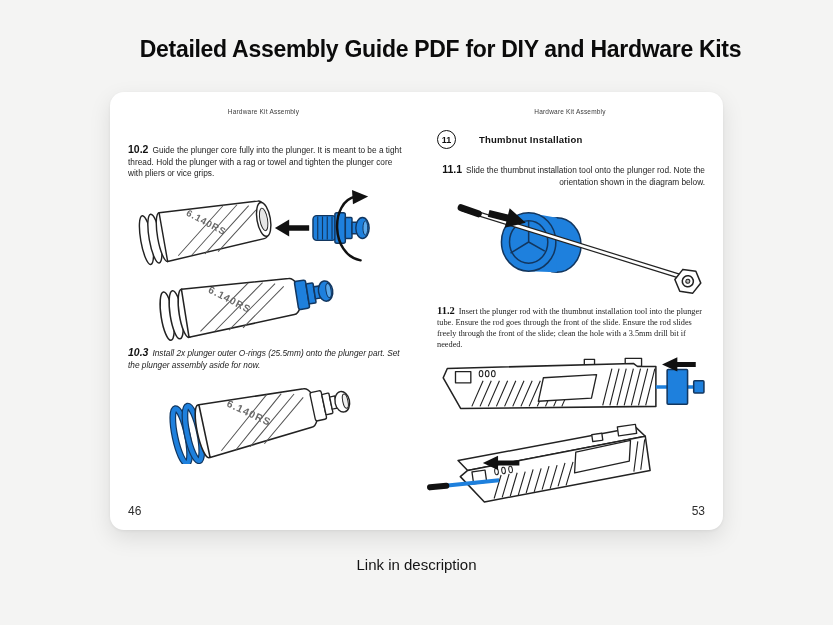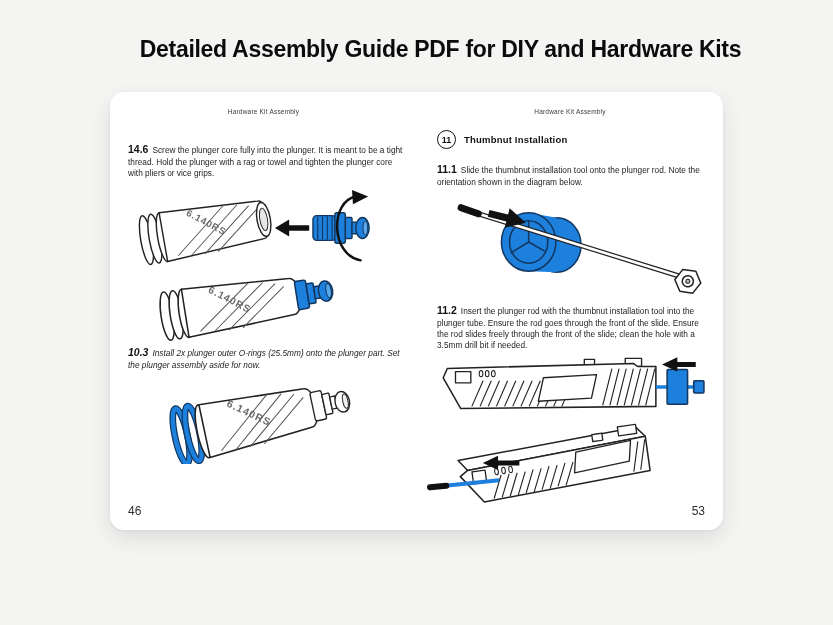--- a/index.html
+++ b/index.html
@@ -16,24 +16,24 @@
 
   .pg-header { position:absolute; top:16px; font-size:6.5px; color:#3c3c3c; letter-spacing:0.2px; text-align:center; }
   .pg-header.left  { left:0;   width:307px; }
   .pg-header.right { left:307px; width:306px; }
 
   .step { position:absolute; font-size:8.3px; line-height:1.32; color:#1d1d1d; }
   .step b { font-size:10.5px; font-weight:700; margin-right:4px; color:#111; }
 
   .step-102 { left:18px;  top:51px;  width:276px; }
   .step-103 { left:18px;  top:254px; width:276px;font-style:italic; }
-  .step-111 { left:327px; top:71px;  width:268px; }
-  .step-112 { left:327px; top:212px; width:272px; }
-
-  .section-row { position:absolute; left:327px; top:38px; display:flex; align-items:center; gap:8px; }
+  .step-111 { left:327px; top:71px;  width:268px;text-align:right; }
+  .step-112 { left:327px; top:212px; width:272px;font-family:Liberation Serif, serif; }
+
+  .section-row { position:absolute; left:327px; top:38px; display:flex; align-items:center; gap:23px; }
   .section-circle { width:19px; height:19px; border:1.5px solid #111; border-radius:50%;
     display:flex; align-items:center; justify-content:center; font-size:9px; font-weight:700; color:#111; }
   .section-title { font-size:9.5px; font-weight:700; letter-spacing:0.2px; color:#111;text-align:right; }
 
   .page-num { position:absolute; top:412px; font-size:12px; color:#2e2e2e; }
   .page-num.left  { left:18px; }
   .page-num.right { right:18px; }
 
   .caption { position:absolute; top:556px; left:0; width:833px; text-align:center;
     font-size:15px; color:#141414; }
@@ -63,21 +63,21 @@
 
 <div class="stage">
 
   <div class="main-title">Detailed Assembly Guide PDF for DIY and Hardware Kits</div>
 
   <div class="card">
 
     <div class="pg-header left">Hardware Kit Assembly</div>
 
     <p class="step step-102">
-      <b>14.6</b><span>Screw the plunger core fully into the plunger. It is meant to be a tight thread. Hold the plunger with a rag or towel and tighten the plunger core with pliers or vice grips.</span>
+      <b>10.2</b><span>Guide the plunger core fully into the plunger. It is meant to be a tight thread. Hold the plunger with a rag or towel and tighten the plunger core with pliers or vice grips.</span>
     </p>
 
     <div class="fig fig-a">
       <svg viewBox="0 0 250 84">
         <g transform="rotate(-10 85 42)">
           <ellipse class="wht" cx="12" cy="42" rx="6" ry="26"></ellipse>
           <ellipse class="wht" cx="21" cy="42" rx="6" ry="26"></ellipse>
           <ellipse class="wht" cx="30" cy="42" rx="6" ry="26"></ellipse>
           <path class="wht" d="M30 16 L134 22 A 9 20 0 0 1 134 62 L30 68 Z"></path>
           <path class="thin" d="M42 64 L98 20 M56 66 L112 22 M70 67 L124 25 M84 67 L132 30"></path>
@@ -242,13 +242,14 @@
           <line x1="14" y1="63" x2="72" y2="57" stroke="#1e80dd" stroke-width="4"></line>
           <line x1="4" y1="64" x2="20" y2="62.5" stroke="#111" stroke-width="6" stroke-linecap="round"></line>
         </g>
         <polygon class="blk" points="56,40 71,33 71,37.5 92,37.5 92,42.5 71,42.5 71,47"></polygon>
       </svg>
     </div>
 
     <div class="page-num right">53</div>
   </div>
 
+  <div class="caption">Link in description</div>
 </div>
 
 </body></html>

